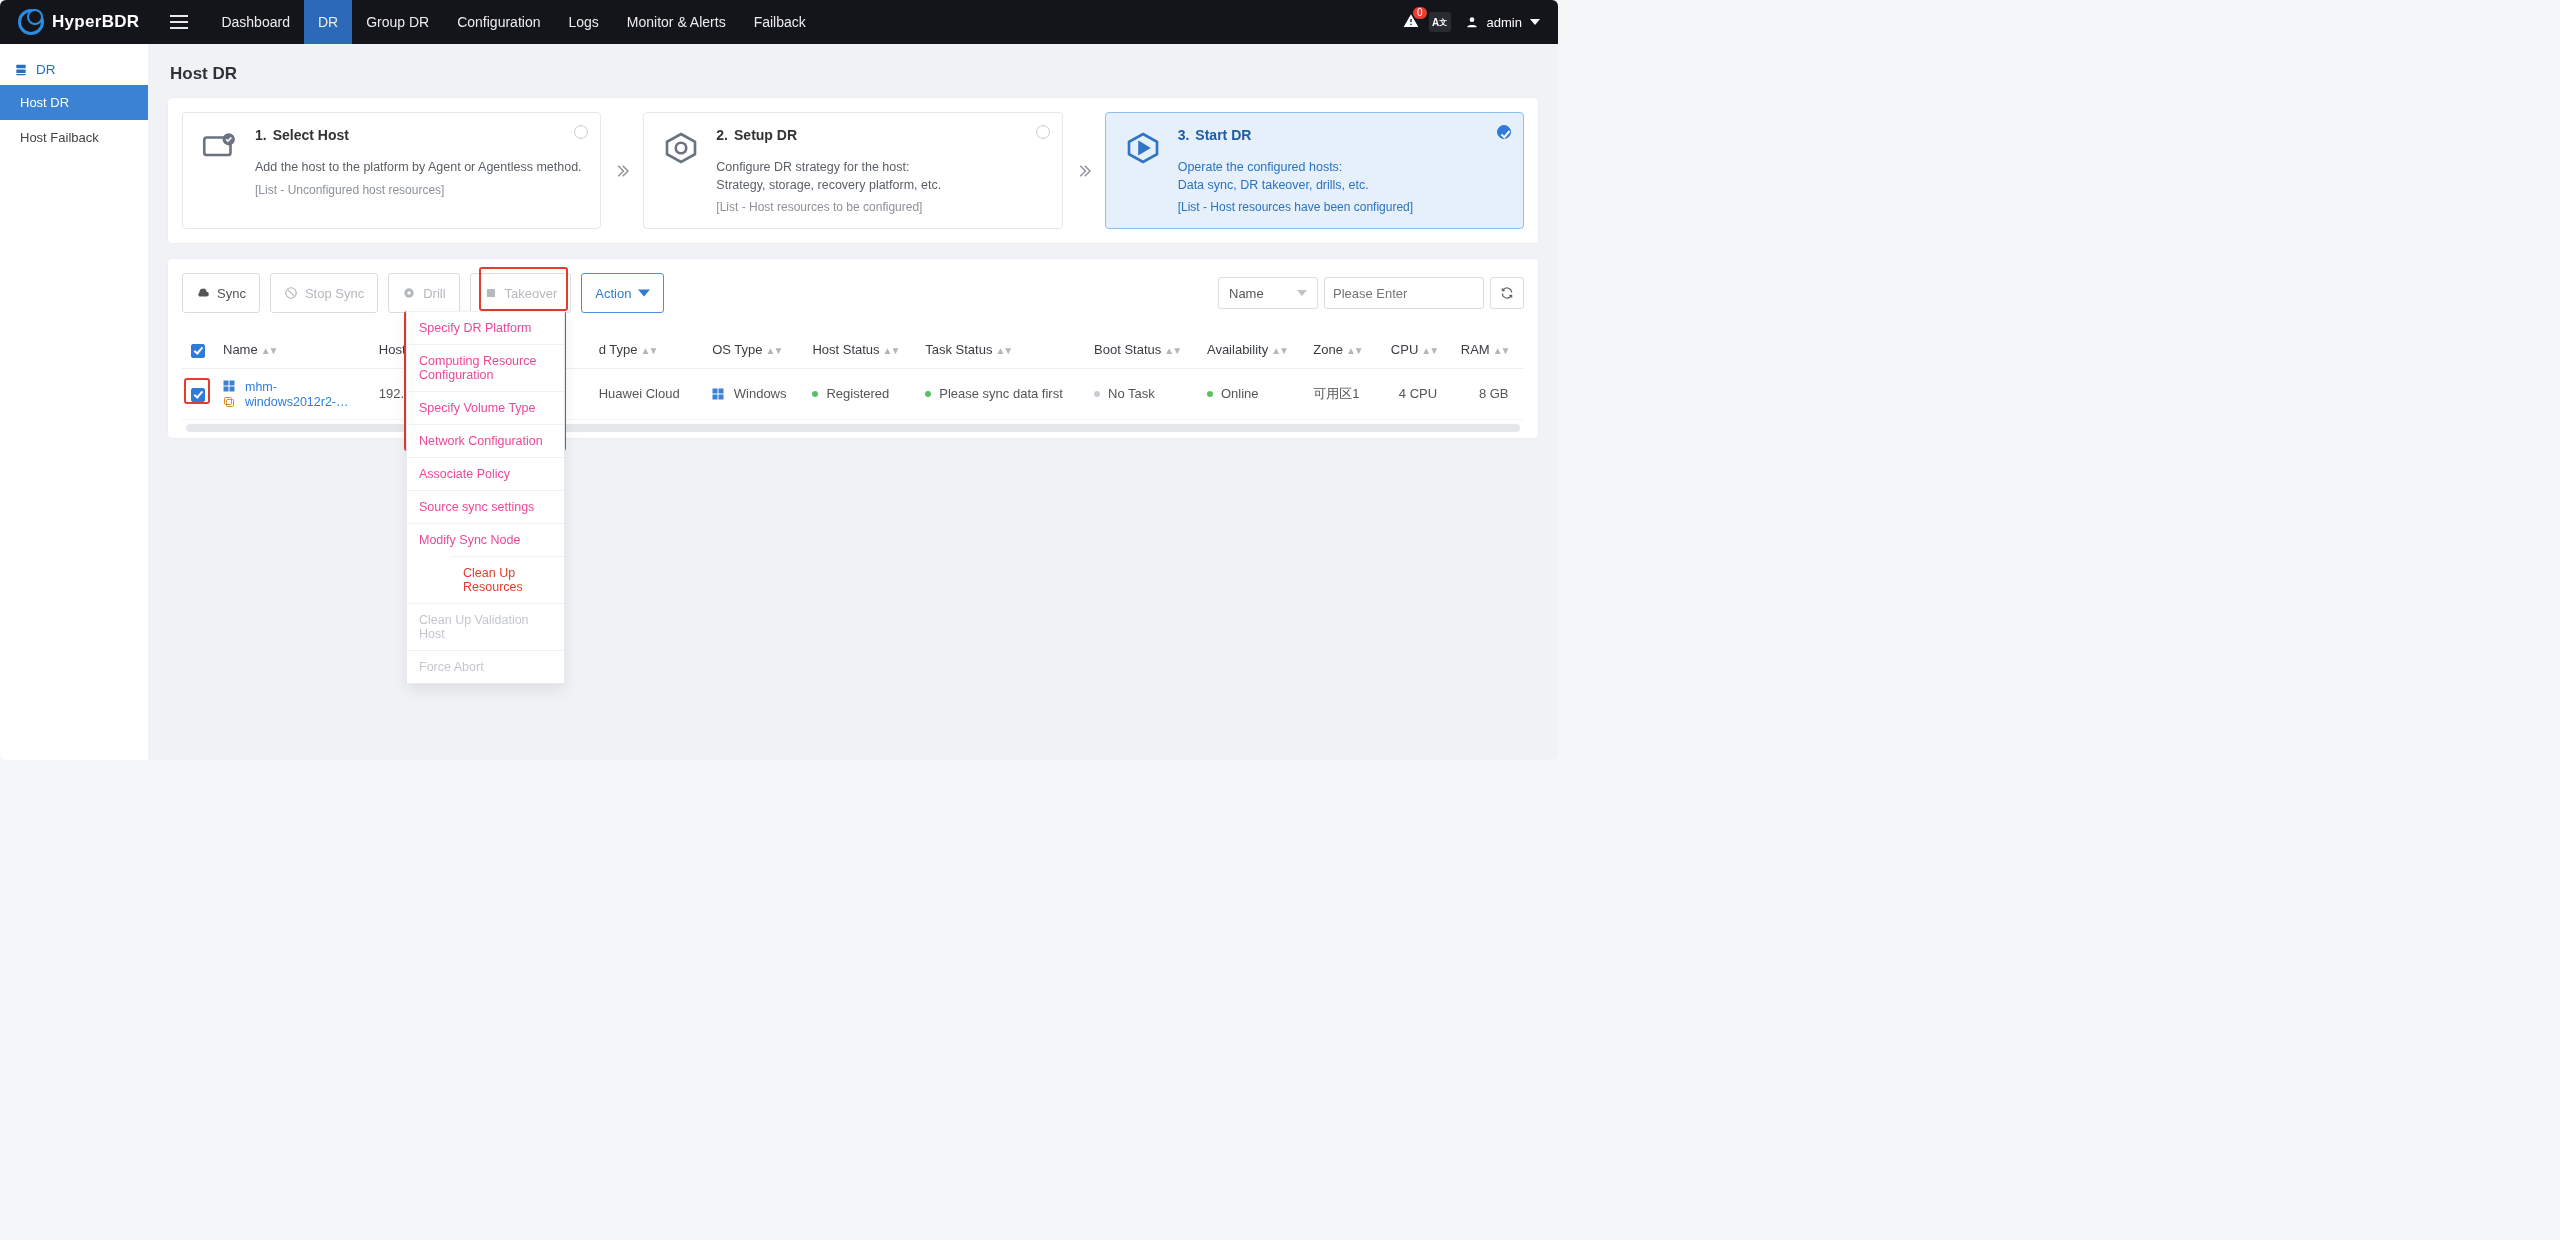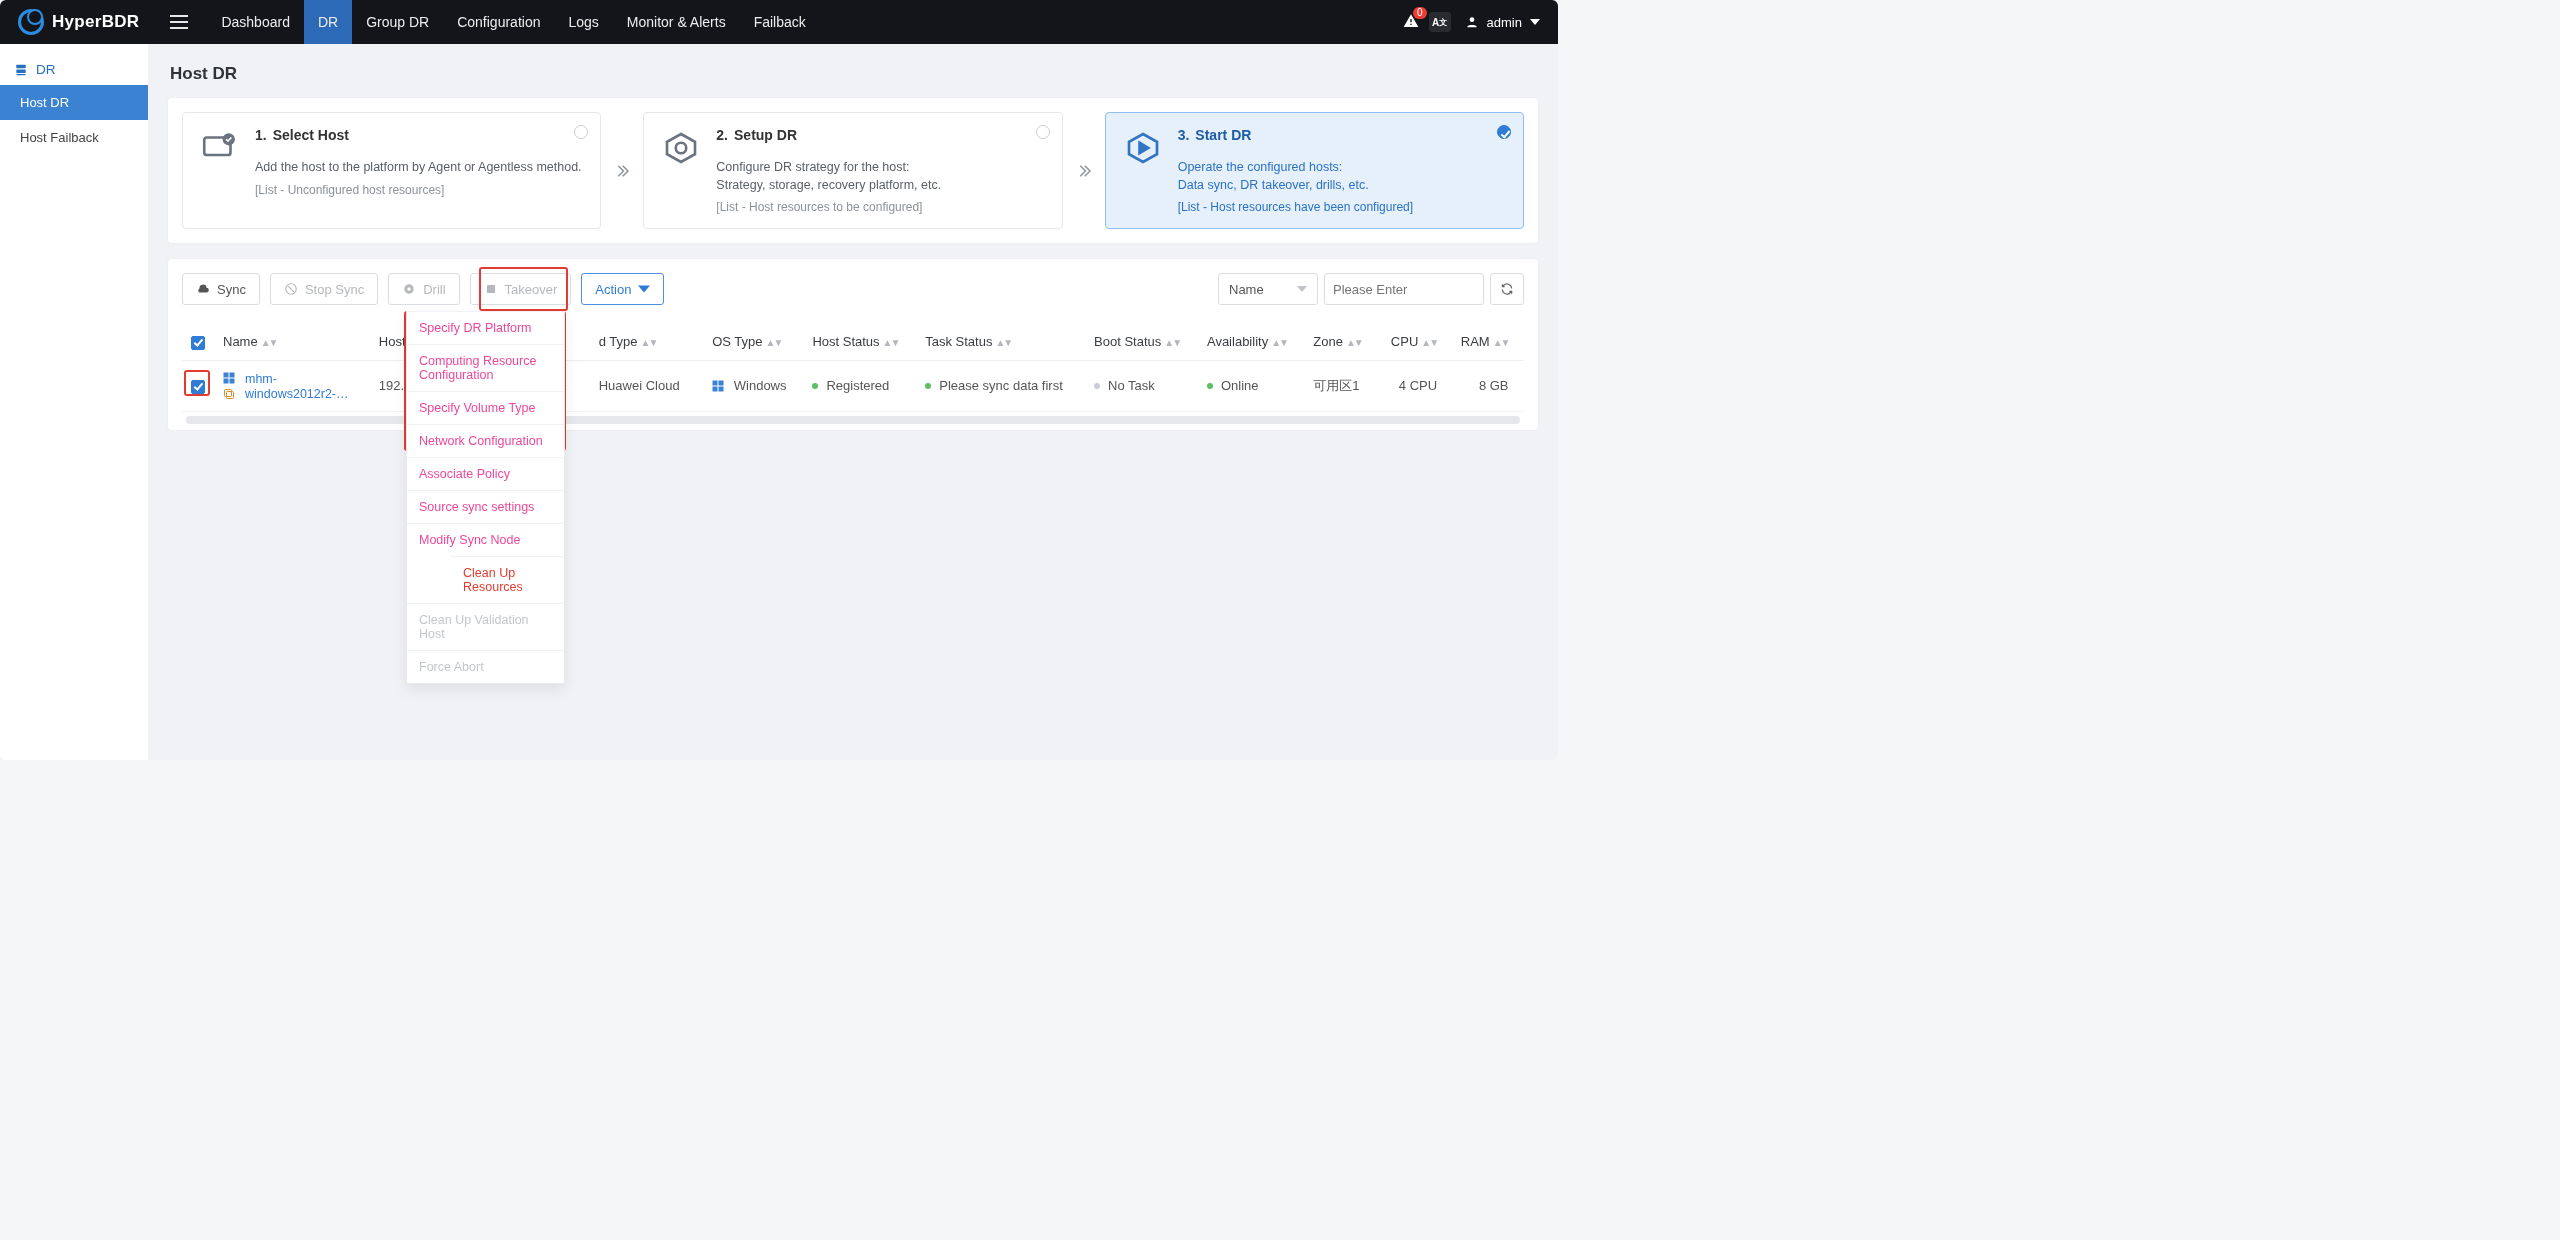--- a/index.html
+++ b/index.html
@@ -48,21 +48,21 @@
     .step.active .step-body p, .step.active .step-body .hint { color:#2a72c4; }
     .step-body .hint { font-size:12px; color:#8d9299; margin-top:6px; }
     .step-radio { position:absolute; top:12px; right:12px; width:14px; height:14px; border-radius:50%; border:1.5px solid #c9cdd3; }
     .step.active .step-radio { border-color:#2f7bd6; background:#2f7bd6; position:absolute; }
     .step.active .step-radio::after { content:""; position:absolute; left:3px; top:5px; width:7px; height:3px; border-left:2px solid #fff; border-bottom:2px solid #fff; transform:rotate(-50deg); }
     .chevrons { width:34px; display:flex; align-items:center; justify-content:center; color:#8f949b; }
 
     
     .table-card { background:#fff; border-radius:4px; margin-top:16px; box-shadow:0 0 0 1px #eceef1; padding:14px 14px 6px; position:relative; }
     .toolbar { display:flex; align-items:center; gap:10px; }
-    .btn { height:32px; border:1px solid #d9dce1; background:#fff; border-radius:3px; padding:0 13px; font-size:13px; color:#555; display:inline-flex; align-items:center; gap:7px; cursor:pointer; }
+    .btn { height:40px; border:1px solid #d9dce1; background:#fff; border-radius:3px; padding:0 13px; font-size:13px; color:#555; display:inline-flex; align-items:center; gap:7px; cursor:pointer; }
     .btn[disabled] { color:#b5b8bd; cursor:not-allowed; }
     .btn.primary-outline { border-color:#4f8fe0; color:#2f7bd6; }
     .btn .bicon { width:14px; height:14px; }
     .tool-right { margin-left:auto; display:flex; align-items:center; gap:6px; }
     .select { height:32px; border:1px solid #d9dce1; border-radius:3px; width:100px; display:flex; align-items:center; justify-content:space-between; padding:0 10px; font-size:13px; color:#555; background:#fff; }
     .search-wrap { height:32px; width:160px; border:1px solid #d9dce1; border-radius:3px; display:flex; align-items:center; padding:0 8px; background:#fff; }
     .search-wrap input { border:none; outline:none; flex:1; font-size:13px; color:#555; background:transparent; }
     .search-wrap .sicon, .refresh-btn svg { width:14px; height:14px; color:#888; }
     .refresh-btn { height:32px; width:34px; border:1px solid #d9dce1; border-radius:3px; background:#fff; display:flex; align-items:center; justify-content:center; cursor:pointer; }
 

